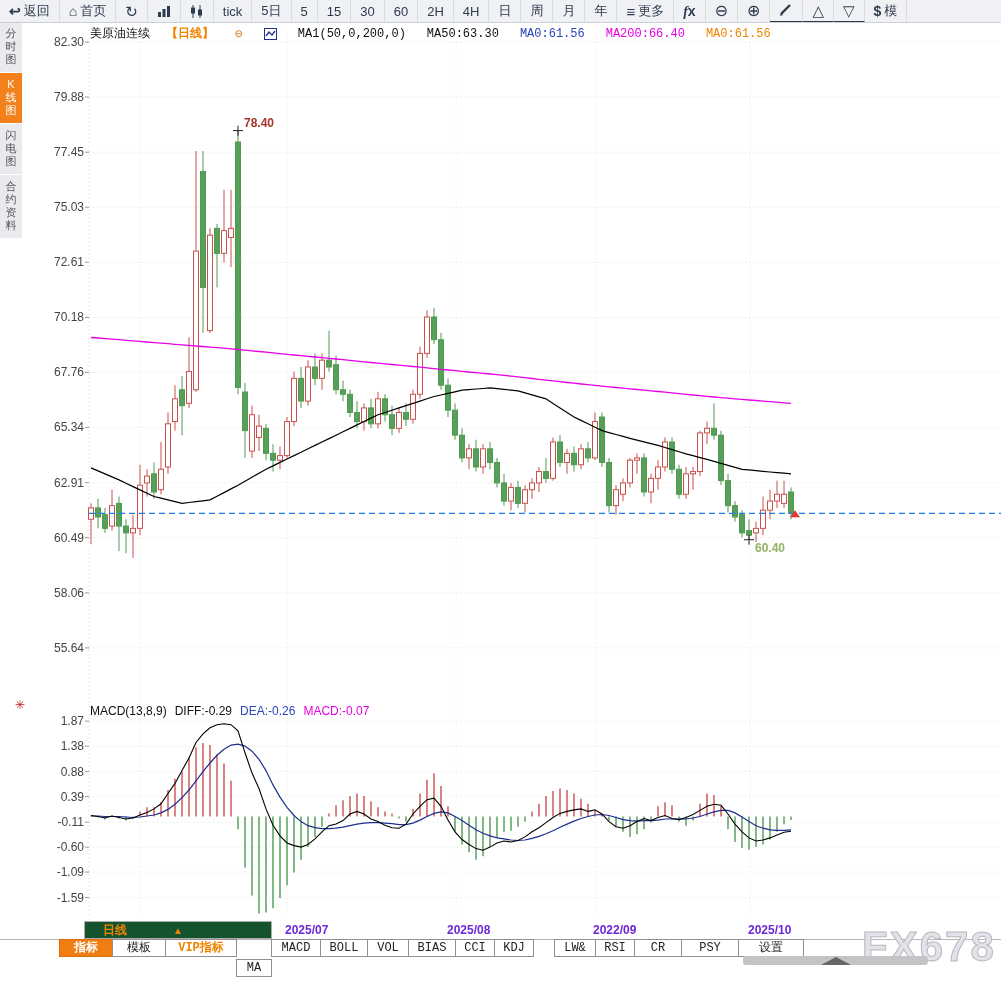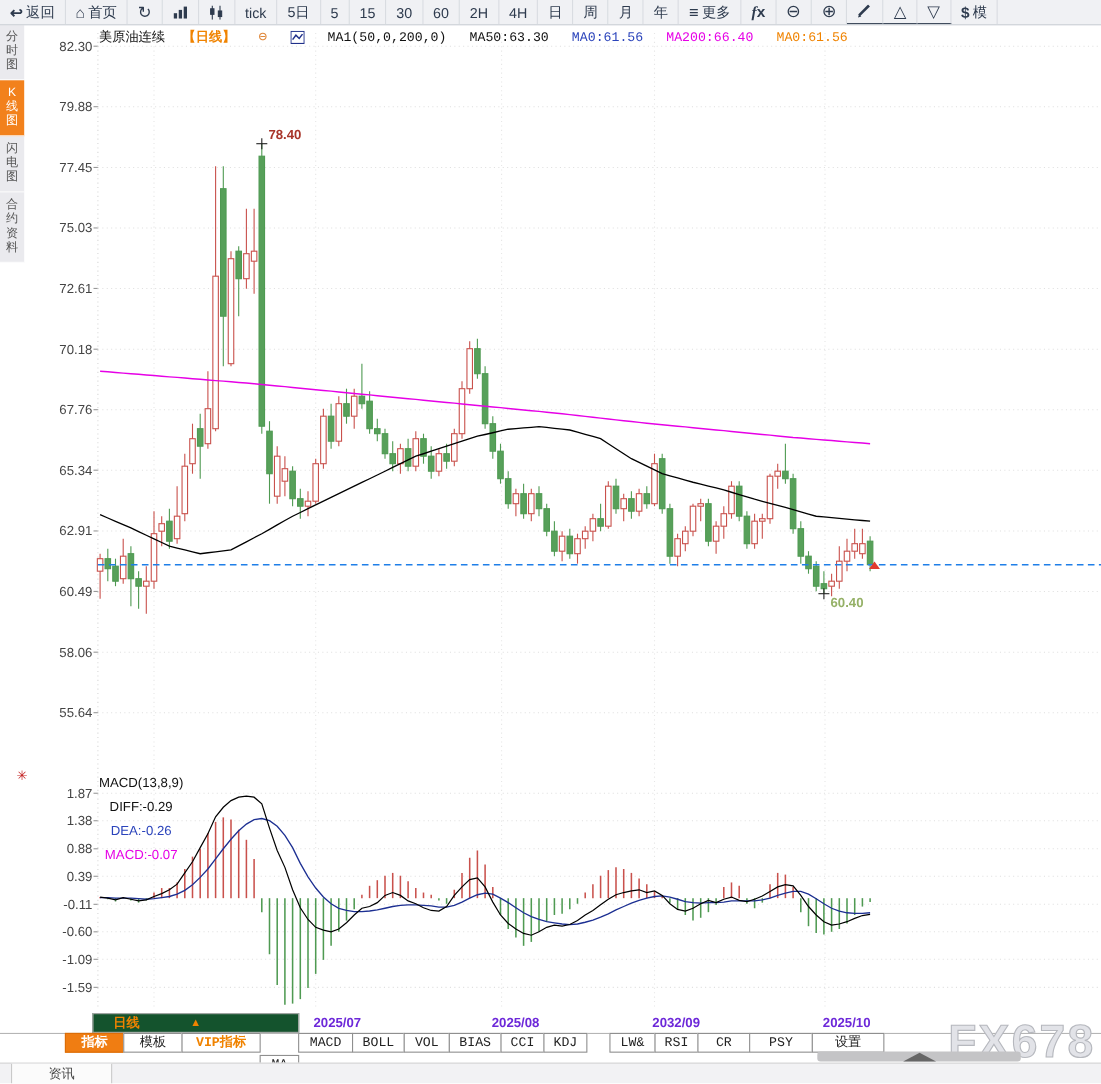--- a/index.html
+++ b/index.html
@@ -20,21 +20,21 @@
   .sb-item{width:22px;padding:5px 0 6px 0;background:#eaeaee;border-bottom:1px solid #fdfdfd;
     color:#555;font-size:11px;text-align:center;cursor:pointer;}
   .sb-item div{line-height:13px;}
   .sb-item.active{background:#f2811c;color:#fff;}
 
   #chart-svg{position:absolute;left:0;top:0;z-index:1;}
 
   #chart-header{position:absolute;left:90px;top:25px;font-size:12px;display:flex;gap:21px;
     align-items:center;z-index:4;white-space:nowrap;font-family:Liberation Mono, monospace;}
   #macd-header{position:absolute;left:90px;top:704px;font-size:12px;display:flex;gap:8px;
-    align-items:center;z-index:4;white-space:nowrap;flex-direction:column;}
+    align-items:center;z-index:4;white-space:nowrap;}
   #ind-flower{position:absolute;left:15px;top:698px;color:#c32222;font-size:12px;z-index:4;}
 
   
   #period-btn{position:absolute;left:84px;top:921px;width:186px;height:16px;border:1px solid #adadad;
     background:#14532d;display:flex;align-items:center;font-size:12px;font-weight:bold;color:#f08300;z-index:6;cursor:pointer;}
   #period-btn .pl{padding-left:18px;}
   #period-btn .ar{margin-left:46px;font-size:10px;}
   .month-label{position:absolute;top:923px;font-size:12px;font-weight:bold;color:#6d28d9;z-index:5;}
   #axis-sep{position:absolute;left:0;top:939px;width:1001px;height:1px;background:#b5b5b5;z-index:2;}
   #tabs-row{position:absolute;left:60px;top:939px;display:flex;z-index:6;
@@ -595,21 +595,21 @@
   </div>
 
   <div id="period-btn">
     <span class="pl">日线</span>
     <span class="ar">▲</span>
   </div>
   <div id="month-labels">
       <span class="month-label" style="left: 138px;">2025/06</span>
       <span class="month-label" style="left: 285px;">2025/07</span>
       <span class="month-label" style="left: 447px;">2025/08</span>
-      <span class="month-label" style="left: 593px;">2032/09</span>
+      <span class="month-label" style="left: 593px;">2022/09</span>
       <span class="month-label" style="left: 748px;">2025/10</span>
     </div>
   <div id="axis-sep"></div>
   <div id="tabs-row">
       <div class="tab active" style="width: 52px;">指标</div>
       <div class="tab" style="width: 52px;">模板</div>
       <div class="tab vip" style="width: 70px;">VIP指标</div>
       <div class="tab" style="width: 34px; margin-top: 20px;">MA</div>
       <div class="tab" style="width: 48px;">MACD</div>
       <div class="tab" style="width: 46px;">BOLL</div>
@@ -622,16 +622,13 @@
       <div class="tab" style="width: 46px;">CR</div>
       <div class="tab" style="width: 56px;">PSY</div>
       <div class="tab" style="width: 64px;">设置</div>
     </div>
 
   <div id="watermark">FX678</div>
   <div id="hthumb">
       <div class="arr"></div>
     </div>
 
-  <div id="news-row">
-    <div id="news-tab">资讯</div>
-  </div>
 </div>
 
 </body></html>

